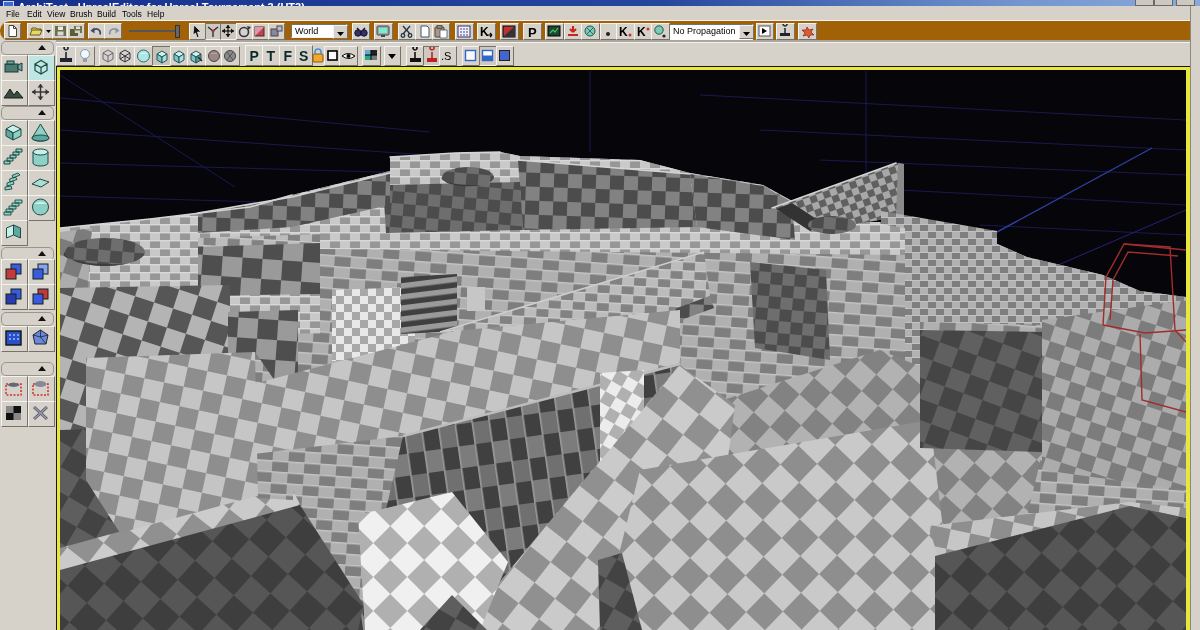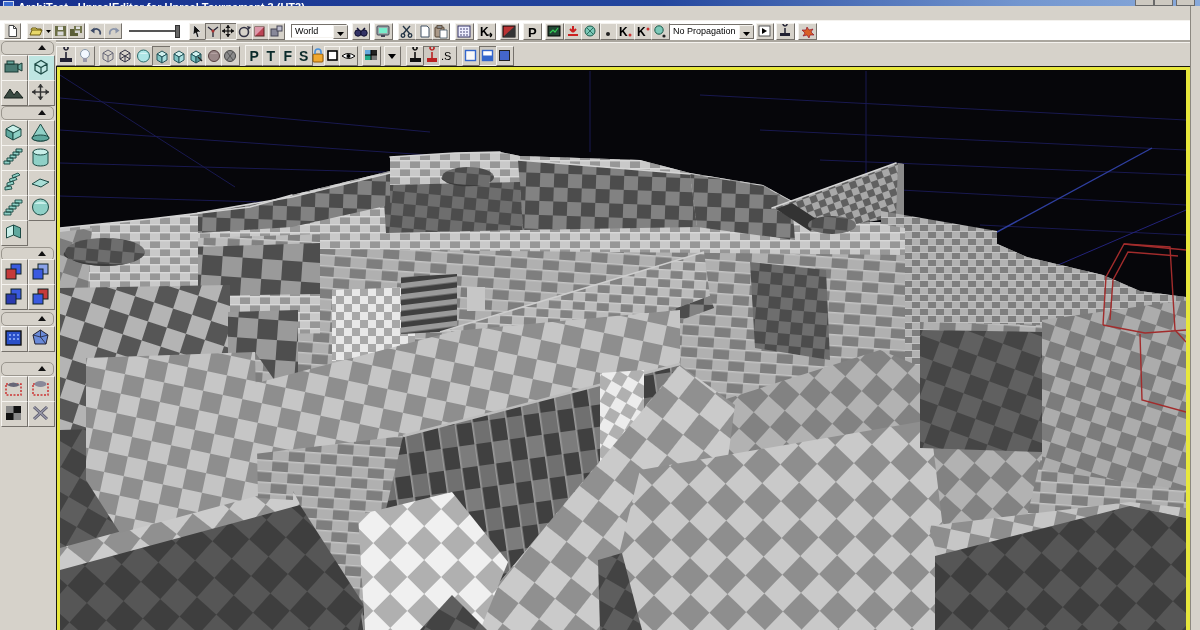--- a/index.html
+++ b/index.html
@@ -13,22 +13,22 @@
   #title .txt{position:absolute;left:18px;top:1px;color:#fff;font-weight:bold;
     font-size:11px;line-height:12px;}
   #title .ico{position:absolute;left:3px;top:1px;width:9px;height:8px;background:#3a6ad0;
     border:1px solid #cfd8ee;}
   .wbtn{position:absolute;top:0px;width:17px;height:5px;background:#cdc9c1;
     border:1px solid #6a6a6a;border-top:none;}
   
   #menubar{left:0;top:6px;width:1200px;height:14px;background:#d6d2ca;}
   .mi{position:absolute;top:3px;font-size:8.5px;color:#000;}
   
-  #tb1{left:0;top:20px;width:1200px;height:20px;background:#ffffff;
-    border-top:1px solid #f4f2ee;}
+  #tb1{left:0;top:20px;width:1200px;height:20px;background:#a16207;
+    border-top:1px solid #f4f2ee;border-radius:10px;}
   
   #tb2{left:0;top:42px;width:1200px;height:24px;background:#d6d2ca;
     border-top:1px solid #f4f2ee;}
   #tb1sep{left:0;top:40px;width:1200px;height:2px;background:#aaa69e;}
   .b{position:absolute;background:#d6d2ca;border:1px solid;
     border-color:#f5f3ef #75716b #75716b #f5f3ef;}
   .bp{border-color:#75716b #f5f3ef #f5f3ef #75716b;background:#cdc9c1;}
   
   #toolbox{left:0;top:40px;width:56px;height:590px;background:#d6d2ca;}
   .hdr{position:absolute;left:1px;width:51px;height:12px;background:#d6d2ca;
@@ -48,20 +48,29 @@
 </head>
 <body>
 <div id="root">
   <div class="abs" id="title">
     <div class="ico"></div>
     <div class="txt">ArchiTest - UnrealEditor for Unreal Tournament 3 (UT3)</div>
   </div>
   <div class="wbtn" style="left:1135px;"></div>
   <div class="wbtn" style="left:1154px;"></div>
   <div class="wbtn" style="left:1176px;"></div>
+  <div class="abs" id="menubar">
+    <span class="mi" style="left:6px;">File</span>
+    <span class="mi" style="left:27px;">Edit</span>
+    <span class="mi" style="left:47px;">View</span>
+    <span class="mi" style="left:70px;">Brush</span>
+    <span class="mi" style="left:97px;">Build</span>
+    <span class="mi" style="left:122px;">Tools</span>
+    <span class="mi" style="left:147px;">Help</span>
+  </div>
   <div class="abs" id="tb1">
     <div class="b" style="left:4px;top:2px;width:15px;height:14px;">
       <svg width="15" height="14">
           <path d="M4,1.5 h4.5 l3,3 v8 h-7.5 z" fill="#fff" stroke="#444" stroke-width="1"></path>
           <path d="M8.5,1.5 v3 h3" fill="none" stroke="#444" stroke-width="1"></path>
         </svg></div>
     <div class="b" style="left:27px;top:2px;width:16px;height:14px;">
       <svg width="16" height="14">
           <path d="M2,11 l2,-5 h10 l-2,5 z M3,6 l1,-2 h4 l1,1 h4 v2" fill="#e8d86a" stroke="#6a5a10" stroke-width="1"></path>
         </svg></div>

